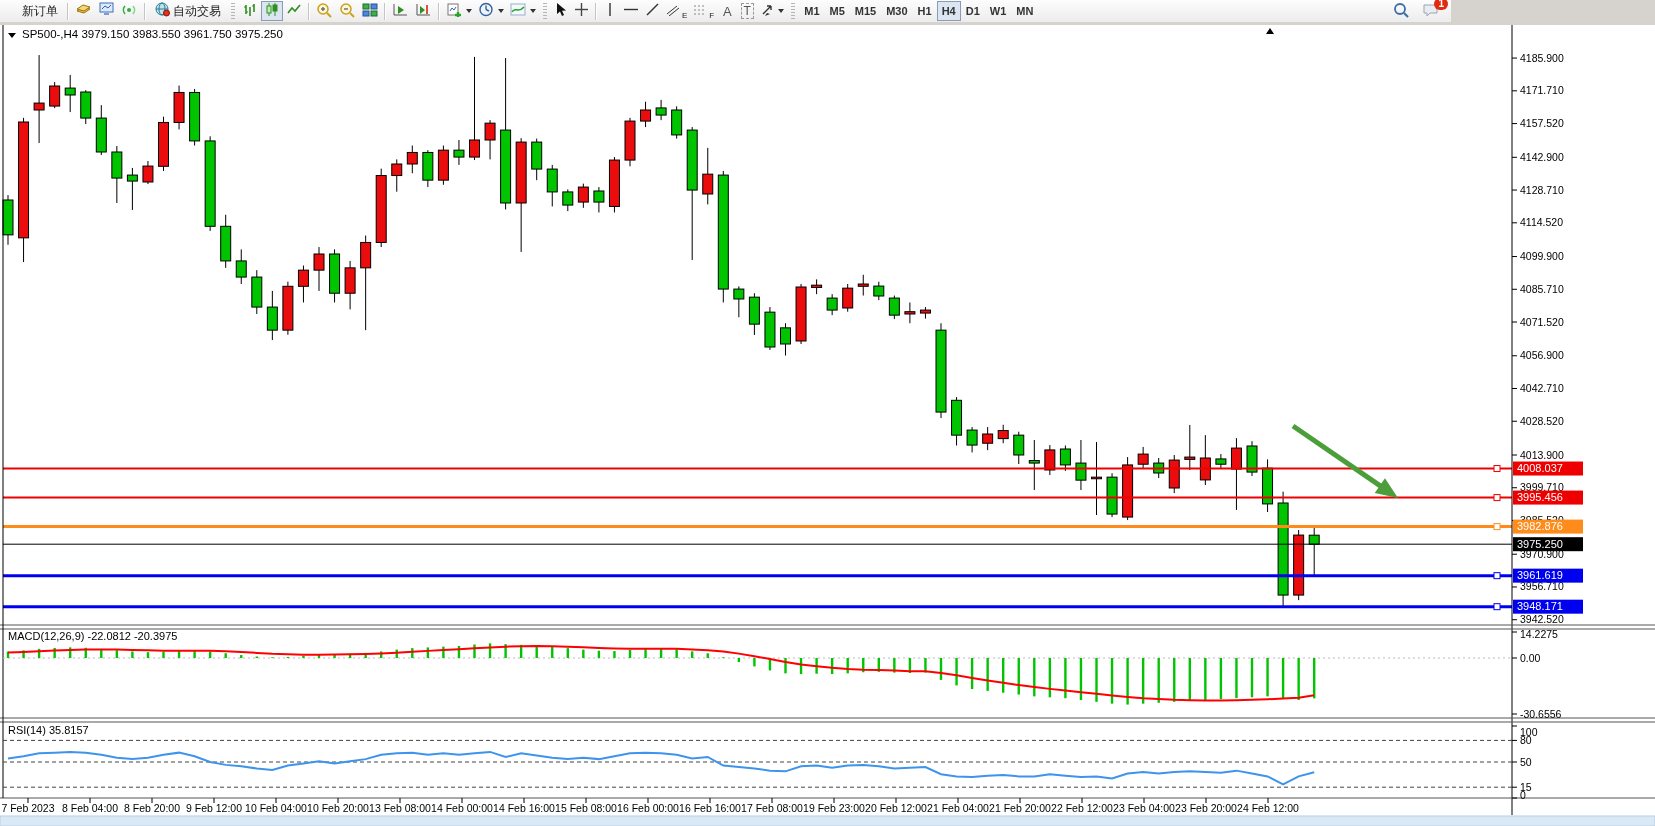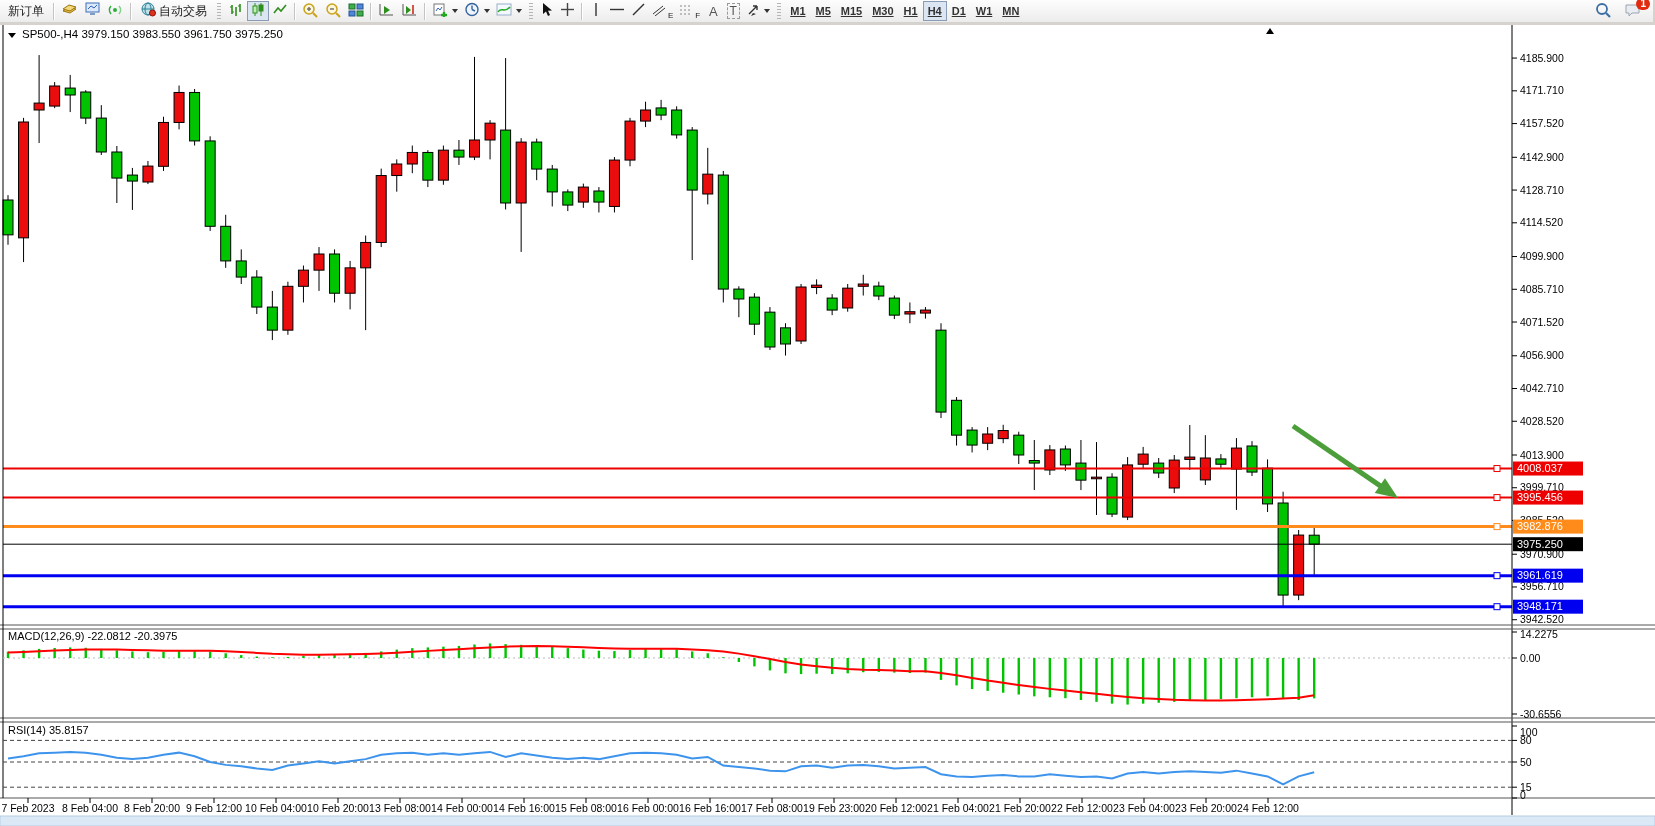--- a/index.html
+++ b/index.html
@@ -1,26 +1,26 @@
 <!DOCTYPE html>
 <html><head>
 <meta charset="utf-8">
 <style>
   html,body{margin:0;padding:0;width:1655px;height:826px;overflow:hidden;background:#d6d3ce;
     font-family:"Liberation Sans",sans-serif;-webkit-font-smoothing:antialiased;}
-  .tb{position:absolute;top:0;left:0;width:1653px;height:22px;background:linear-gradient(#fdfdfd,#ececec);
-able    border-bottom:1px solid #c7c7c7;display:flex;align-items:center;padding-left:2px;box-sizing:border-box;}
+  .tb{position:absolute;top:0;left:0;width:1451px;height:22px;background:linear-gradient(#fdfdfd,#ececec);
+able    border-bottom:1px solid #c7c7c7;display:flex;align-items:center;padding-left:16px;box-sizing:border-box;}
   .tbtn{height:20px;min-width:20px;display:flex;align-items:center;justify-content:center;gap:2px;
     border:1px solid transparent;background:transparent;padding:0 2px;margin:0;font:12px "Liberation Sans",sans-serif;color:#222;}
   .tbtn.textb{padding:0 5px;}
   .tbtn.pressed{border:1px solid #8a9cb5;background:#dce6f3;text-align:center;}
   .tbtn .dd{width:0;height:0;border-left:3px solid transparent;border-right:3px solid transparent;border-top:4px solid #333;margin-left:2px;}
   .sep{width:1px;height:17px;background:#c4c4c4;border-right:1px solid #fff;margin:0 3px;}
   .grip{width:4px;height:16px;margin:0 4px;background:repeating-linear-gradient(180deg,#b5b5b5 0 1px,rgba(0,0,0,0) 1px 3px);}
-  .tf{font-weight:bold;font-size:11px;color:#333;padding:0 4px;text-decoration:underline;}
+  .tf{font-weight:bold;font-size:11px;color:#333;padding:0 4px;}
   .tb-right{margin-left:auto;display:flex;align-items:center;padding-right:8px;gap:6px;}
   .badge{position:absolute;top:-4px;right:-6px;background:#e02b10;color:#fff;font:bold 10px "Liberation Sans",sans-serif;
     border-radius:8px;padding:1px 4px;line-height:10px;}
   .chatwrap{position:relative;}
   #chartsvg{position:absolute;top:25px;left:0;background:#fff;}
   svg text{font-family:"Liberation Sans",sans-serif;}
 </style>
 </head>
 <body>
 

